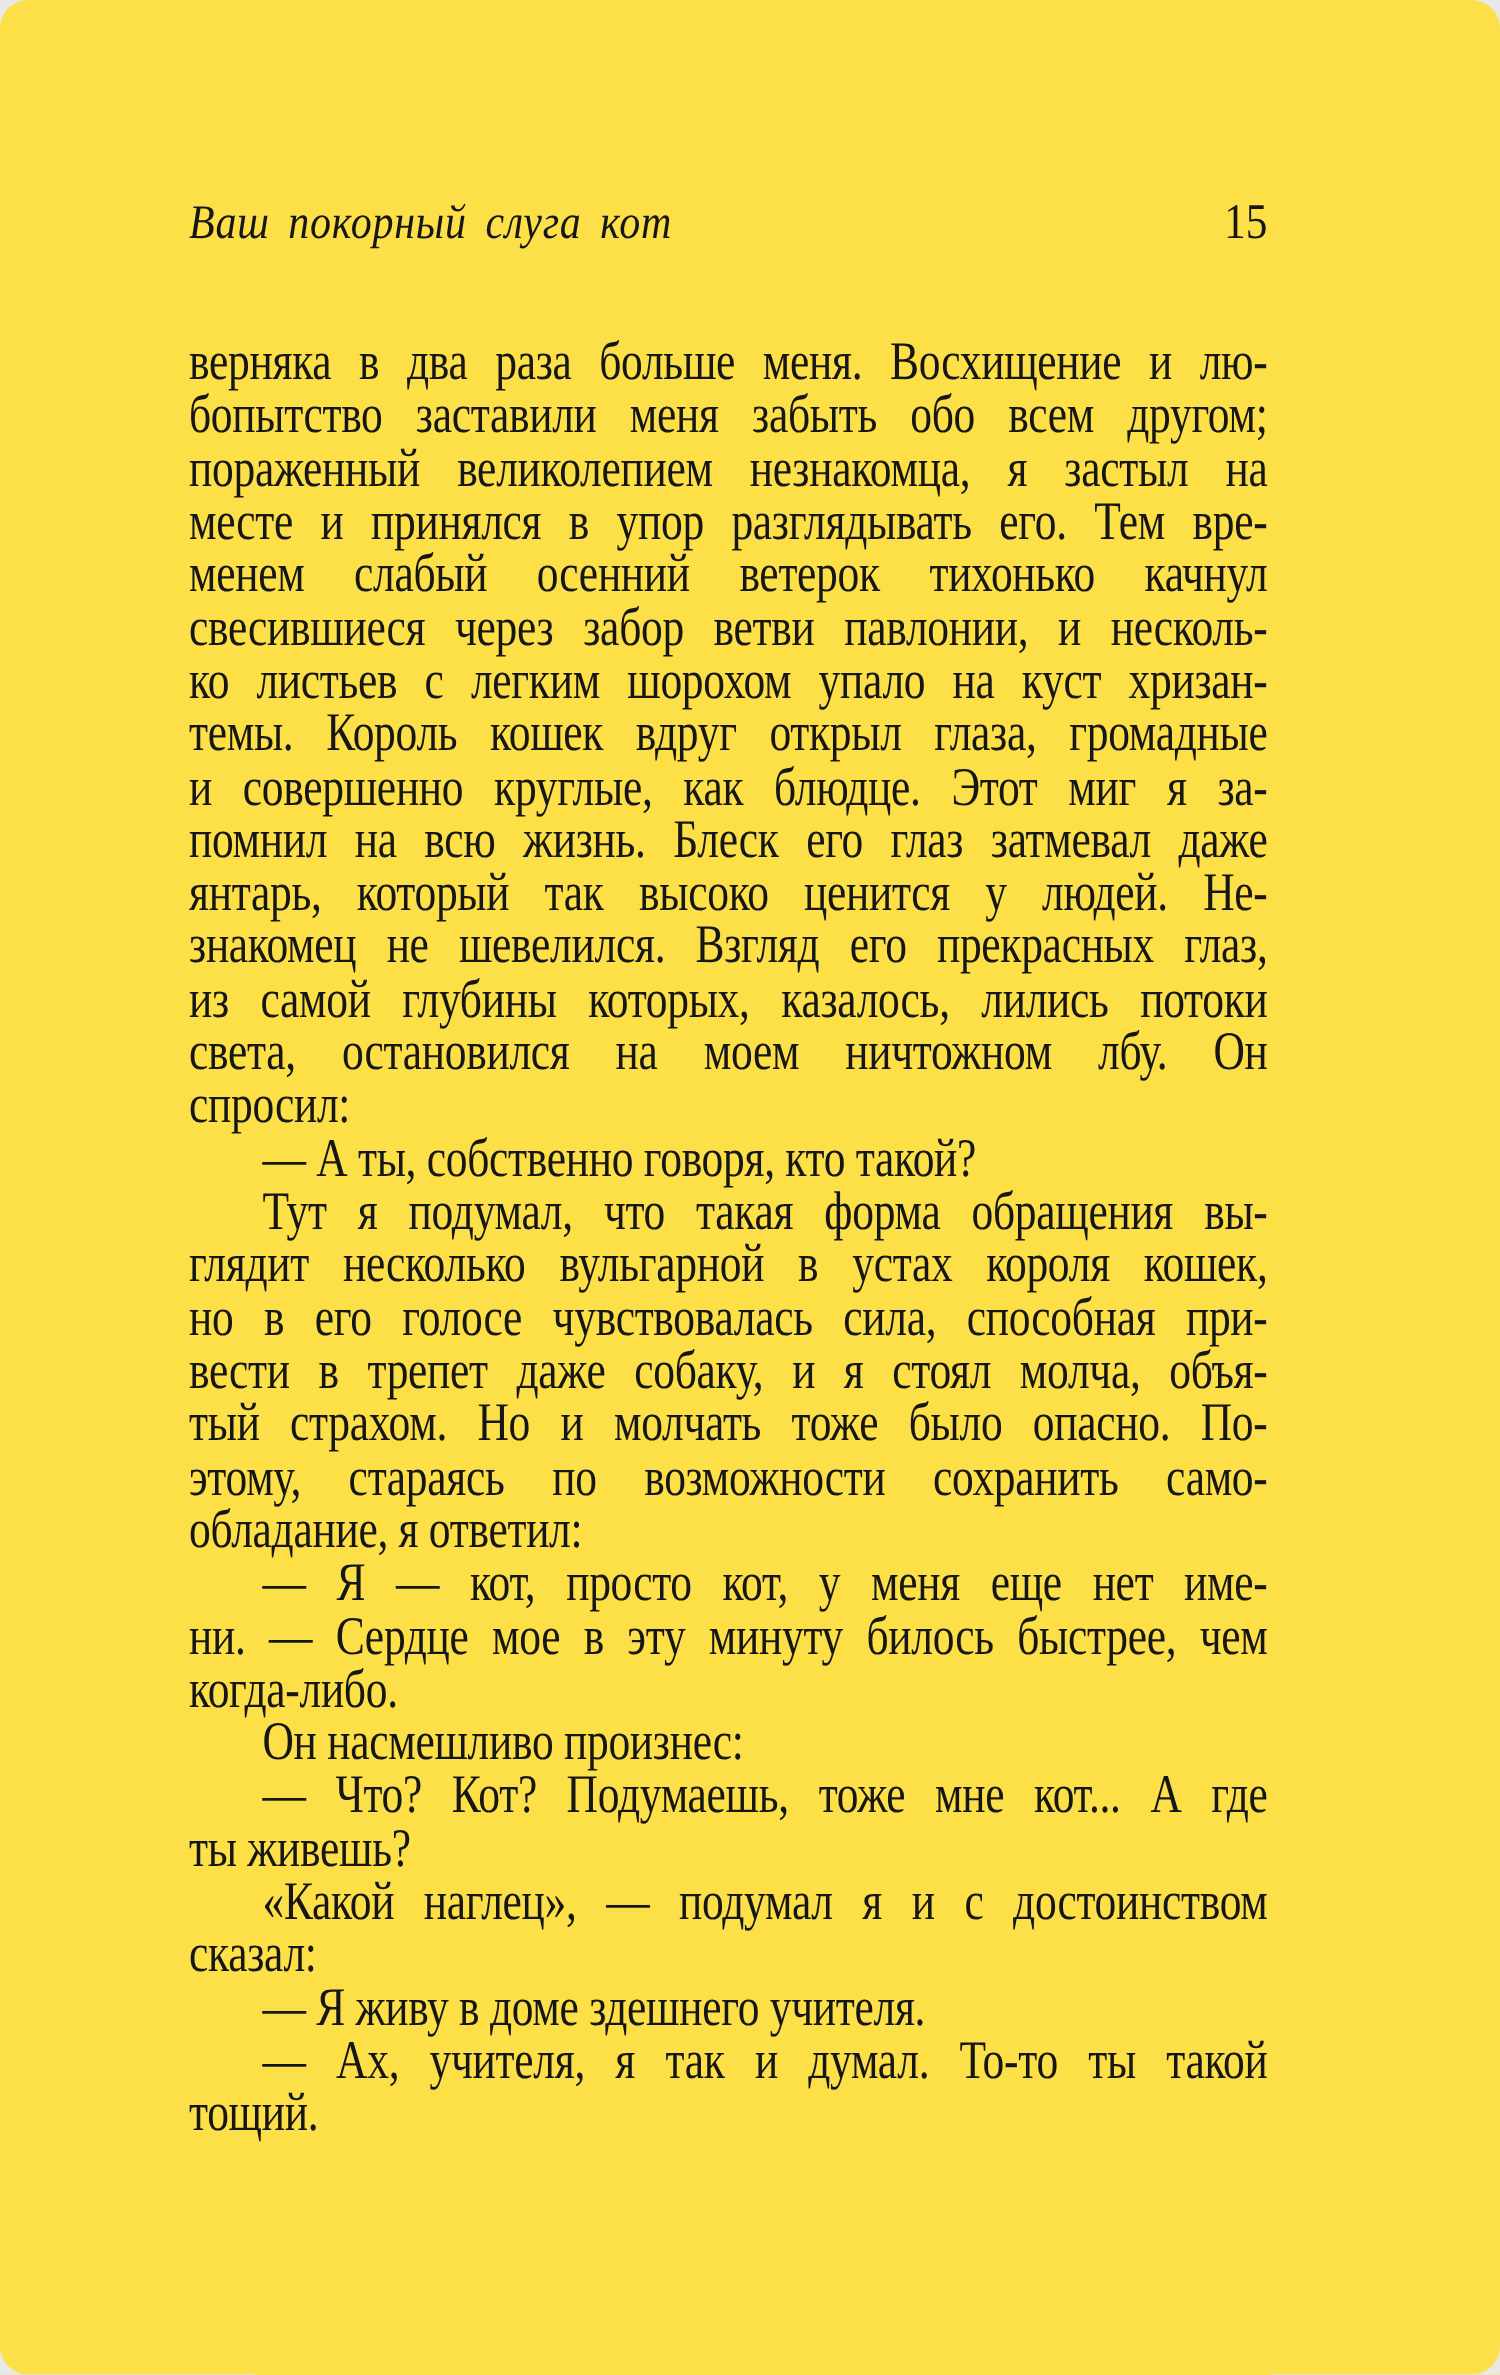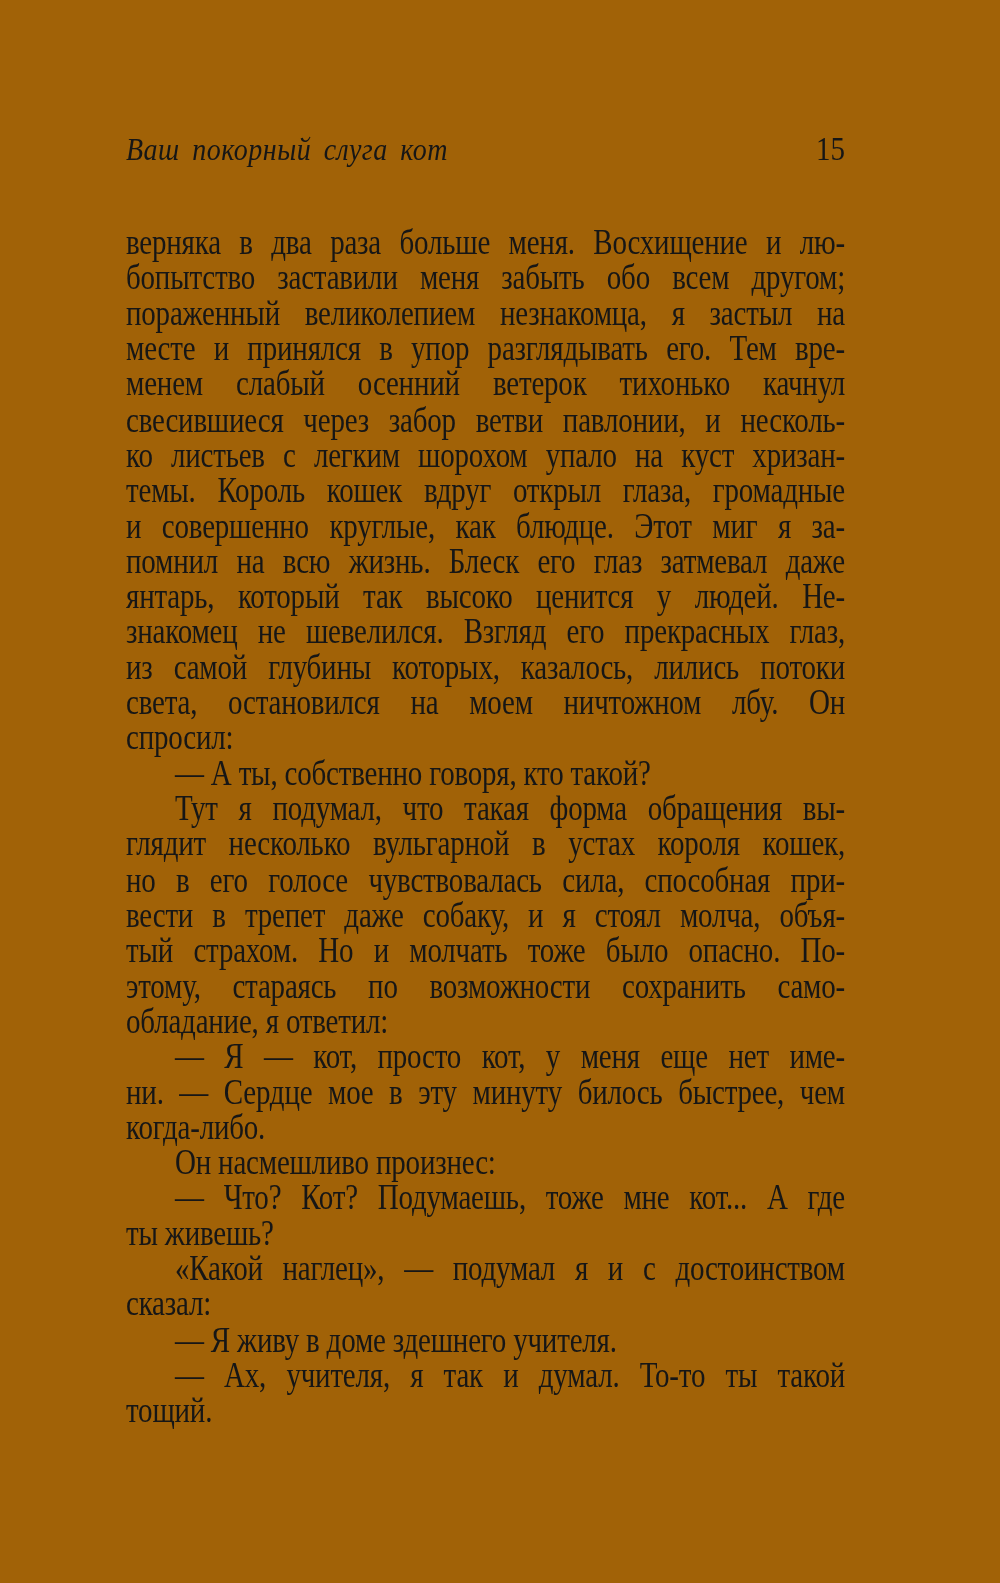--- a/index.html
+++ b/index.html
@@ -4,24 +4,25 @@
 <style>
   html, body {
     margin: 0;
     padding: 0;
     background: #e8e8e8;
   }
   .page {
     position: relative;
     width: 1000px;
     height: 1583px;
-    background: #a16207;
+    background: #fde047;
     overflow: hidden;
     font-family: "Liberation Serif", "DejaVu Serif", serif;
     color: #161616;
+    border-radius: 19px;
   }
   
   .running-header {
     position: absolute;
     left: 126px;
     top: 130px;
     width: 719px;
     display: flex;
     justify-content: space-between;
     align-items: baseline;

